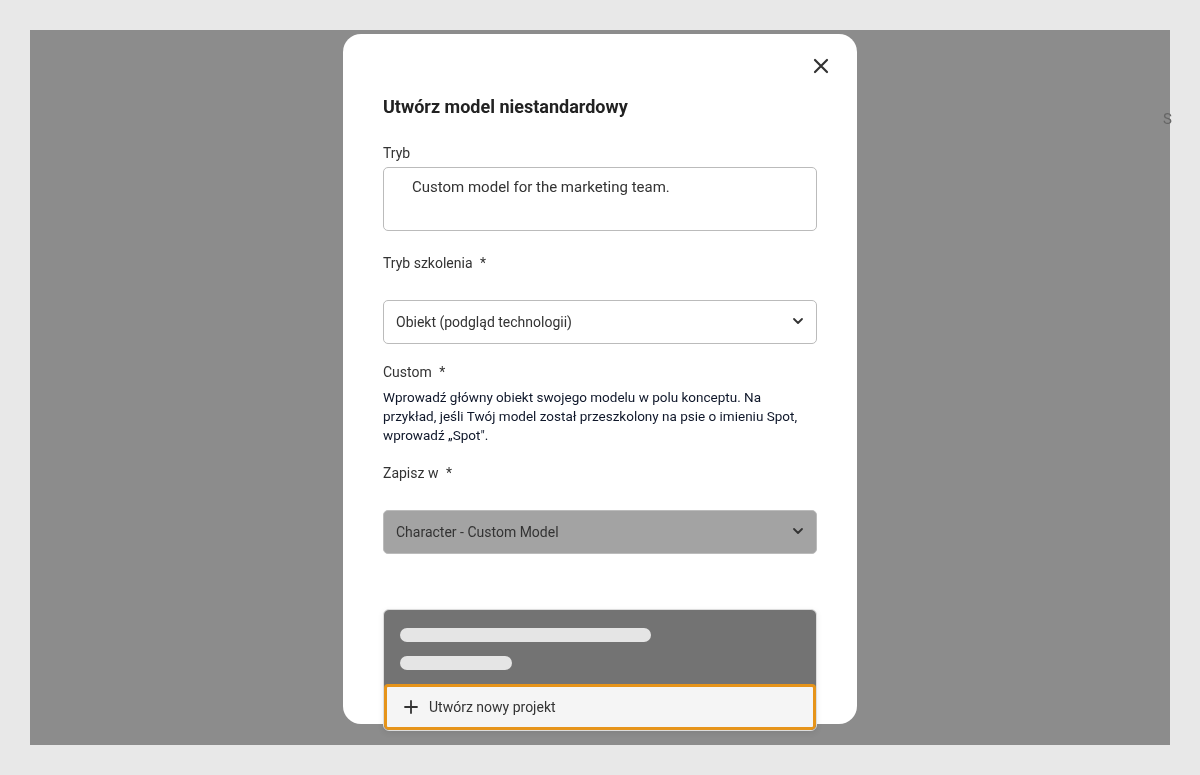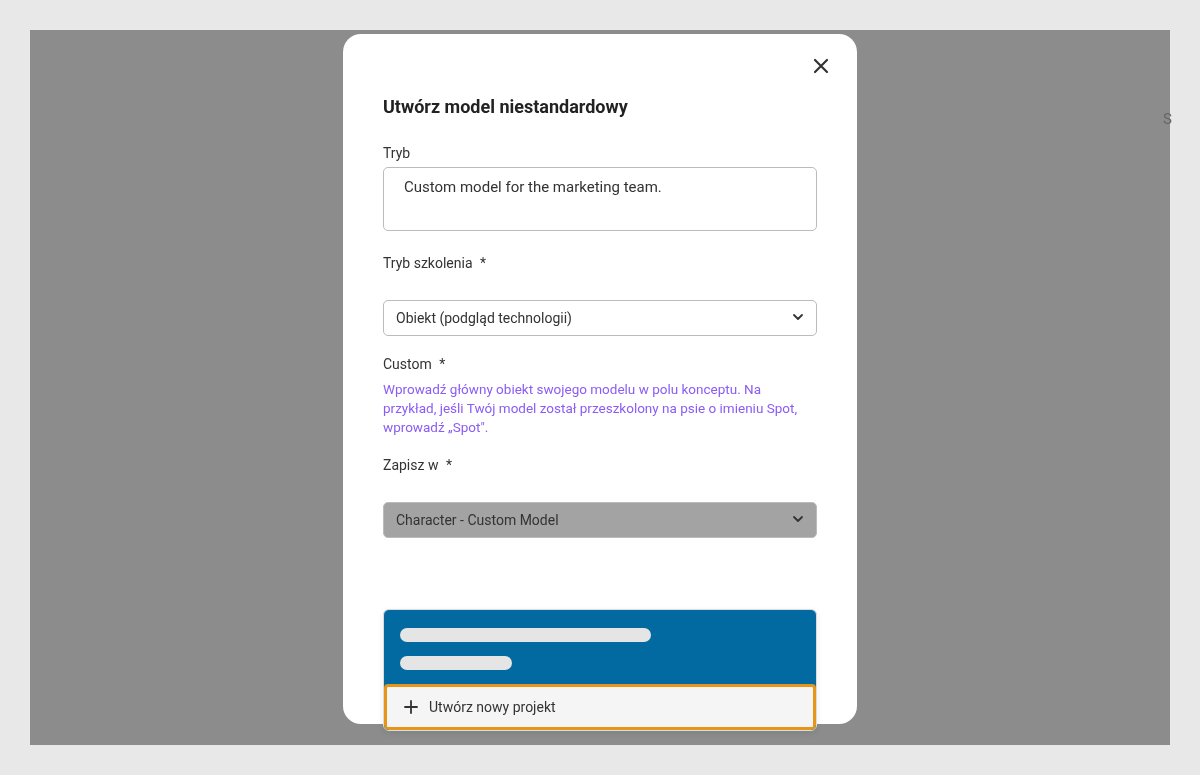--- a/index.html
+++ b/index.html
@@ -75,41 +75,41 @@
       padding: 0 36px 0 12px;
       font-size: 15px;
       color: #333;
       background: #fff;
     }
     .textarea-input {
       width: 100%;
       height: 64px;
       border: 1px solid #bbb;
       border-radius: 5px;
-      padding: 10px 20px;
+      padding: 10px 28px;
       font-size: 15px;
       color: #333;
       resize: none;
       font-family: inherit;
     }
     .input-wrap {
       position: relative;
     }
     .check-icon {
       position: absolute;
       right: 12px;
       top: 50%;
       transform: translateY(-50%);
       color: #2d9a3e;
       font-size: 16px;
       pointer-events: none;
     }
     .select-box {
       width: 100%;
-      height: 36px;
+      height: 44px;
       border: 1px solid #bbb;
       border-radius: 5px;
       padding: 0 36px 0 12px;
       font-size: 14px;
       color: #333;
       background: #fff;
       display: flex;
       align-items: center;
       position: relative;
       cursor: pointer;
@@ -120,30 +120,30 @@
     }
     .chevron-icon {
       position: absolute;
       right: 12px;
       top: 50%;
       transform: translateY(-50%);
       pointer-events: none;
     }
     .help-text {
       font-size: 13.5px;
-      color: #8b5cf6;
+      color: #0f172a;
       margin-top: 8px;
       line-height: 1.4;
     }
     .dropdown-panel {
       position: absolute;
       left: 40px;
       right: 40px;
       top: 575px;
-      background: #0369a1;
+      background: #737373;
       border: 1px solid #ddd;
       border-radius: 6px;
       box-shadow: 0 2px 6px rgba(0,0,0,0.08);
       overflow: hidden;
     }
     .skeleton-row {
       height: 14px;
       background: #e5e5e5;
       border-radius: 7px;
       margin: 14px 16px;

